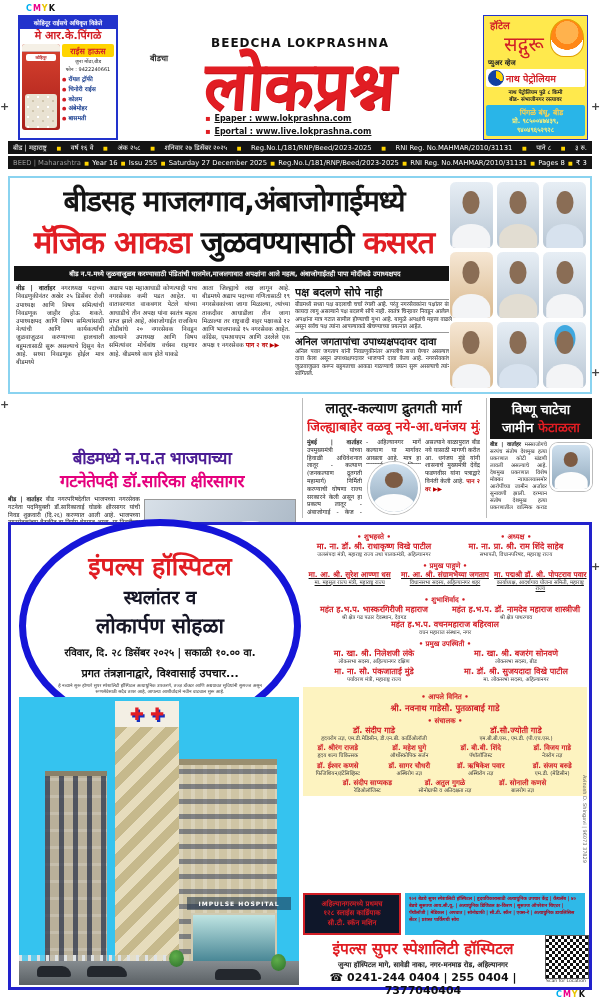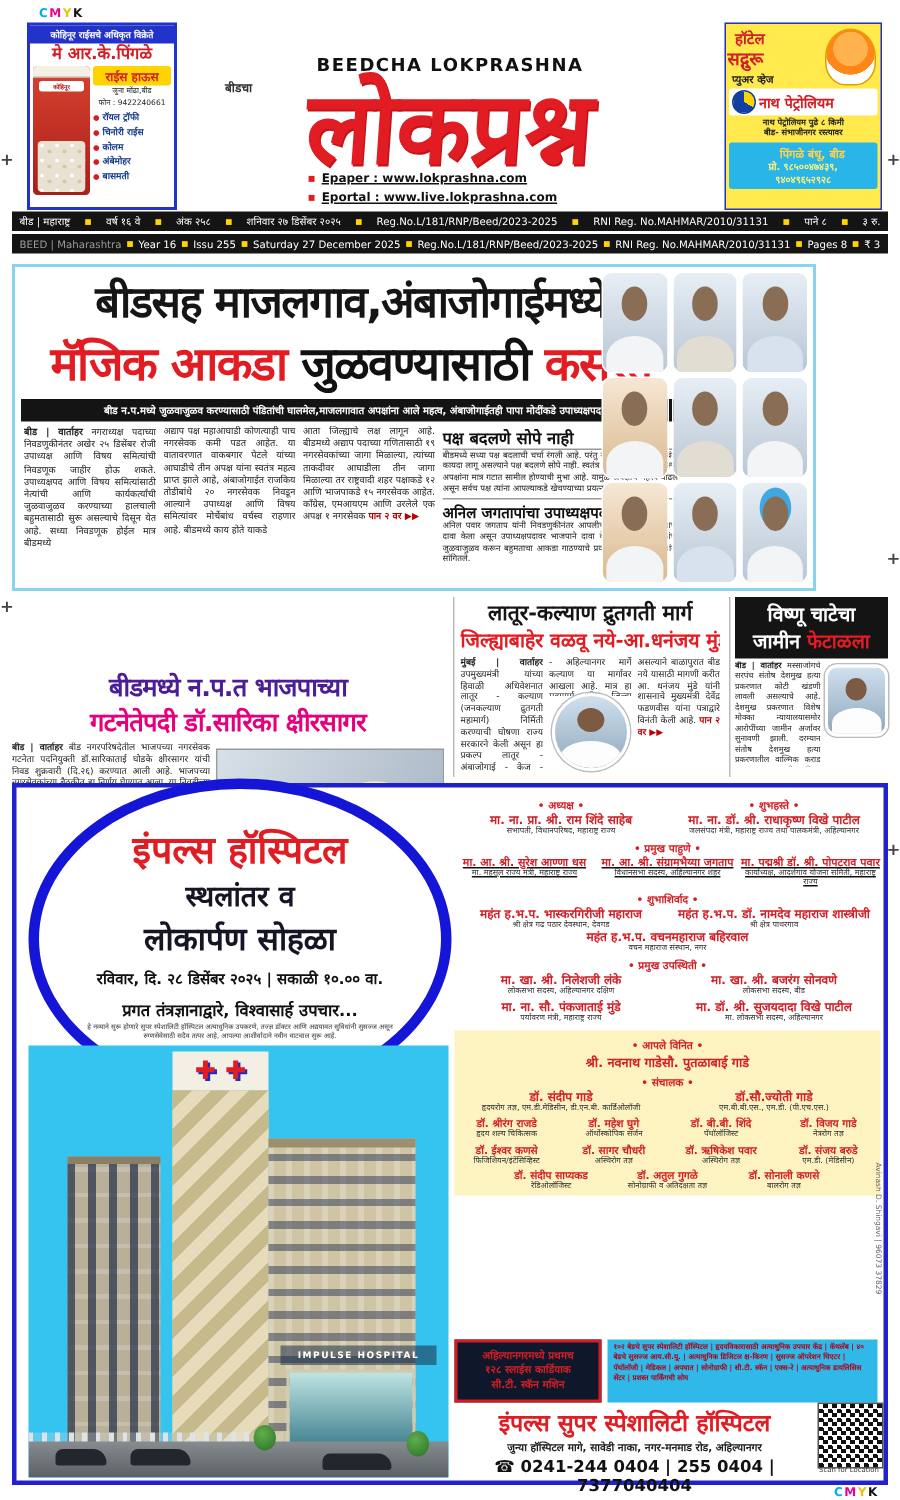--- a/index.html
+++ b/index.html
@@ -36,39 +36,39 @@
   .citylabel{left:150px;top:52px;font-size:8px;color:#333;font-weight:bold;}
   .logo{left:130px;top:40px;width:340px;font-size:64px;font-weight:900;color:#e11d23;
         transform:skewX(-4deg) scaleY(1.04);text-shadow:1px 1px 0 #c51218;}
   .elinks{left:205px;top:113px;}
   .elink{font-size:8px;font-weight:bold;color:#111;text-decoration:underline;line-height:1.6;display:block;}
   .elink::before{content:"▪";color:#e11d23;margin-right:4px;text-decoration:none;display:inline-block;}
 
   
   .hotel-ad{left:483px;top:15px;width:105px;height:125px;border:1px solid #2233cc;background:#ffe94d;box-sizing:border-box;overflow:hidden;}
   .hotel-l1{color:#d21f26;font-weight:bold;font-size:10px;margin:2px 0 0 6px;}
-  .hotel-l2{color:#d21f26;font-weight:bold;font-size:12px;margin:-2px 0 0 1px;}
+  .hotel-l2{color:#d21f26;font-weight:normal;font-size:20px;margin:-2px 0 0 20px;}
   .guru{position:absolute;top:3px;right:3px;width:32px;height:36px;border-radius:50% 50% 40% 40%;background:radial-gradient(circle at 50% 35%,#ffb24d 0 40%,#ff8717 41% 60%,#fff 61%);border:1px solid #e0a000;}
   .hotel-veg{font-size:7px;font-weight:bold;color:#222;margin:1px 0 0 4px;}
   .hotel-brandbox{background:#fff;margin:2px 2px;padding:1px 2px;display:flex;align-items:center;border-radius:2px;}
   .bp-logo{width:14px;height:14px;border-radius:50%;background:conic-gradient(#ffd400 0 120deg,#1240a0 120deg 360deg);border:1px solid #1240a0;margin-right:2px;flex:none;}
   .hotel-brand{color:#d21f26;font-weight:bold;font-size:9.5px;}
   .hotel-desc{font-size:5.5px;font-weight:bold;color:#222;text-align:center;line-height:1.3;}
   .hotel-cyan{background:#29b5e8;margin:2px;border-radius:2px;text-align:center;padding:2px 0;}
   .hotel-prop{color:#ffd34d;font-weight:bold;font-size:7.5px;padding-left:12px;}
   .hotel-ph{color:#fff27a;font-weight:bold;font-size:6.5px;line-height:1.3;}
 
   
   .strip{left:8px;width:584px;height:13px;background:#141414;color:#fff;display:flex;align-items:center;justify-content:space-between;padding:0 5px;box-sizing:border-box;font-size:6.8px;}
   .strip .sep{color:#ffd400;font-size:5px;margin:0 2px;}
   .strip .seg{white-space:nowrap;}
   .strip.en .seg:first-child{color:#9a9a9a;}
 
   
-  .lead{left:8px;top:176px;width:536px;height:218px;border:2px solid #8ad3f0;box-sizing:border-box;background:#fff;}
+  .lead{left:8px;top:176px;width:584px;height:218px;border:2px solid #8ad3f0;box-sizing:border-box;background:#fff;}
   .lead-h1{left:4px;top:2px;width:440px;font-size:29px;font-weight:900;color:#151515;text-align:center;letter-spacing:-1px;}
   .lead-h2{left:4px;top:42px;width:440px;font-size:31px;font-weight:900;text-align:center;letter-spacing:-1px;}
   .lead-h2 .red{color:#e11d23;}
   .lead-strap{left:4px;top:88px;width:438px;background:#141414;color:#fff;font-size:6.7px;font-weight:bold;padding:3px 2px;text-align:center;white-space:nowrap;overflow:hidden;}
   .lead-body{left:6px;top:106px;width:436px;height:104px;display:flex;}
   .lead-col{width:88px;margin-right:5px;font-size:6.2px;line-height:1.32;text-align:justify;color:#222;overflow:hidden;}
   .lead-col b.dl{font-size:6.4px;}
   .lead-side{flex:1;overflow:hidden;}
   .side-title{font-size:11px;font-weight:900;color:#111;border-bottom:1px solid #999;margin-bottom:1px;}
   .side-body{font-size:5.6px;line-height:1.3;text-align:justify;color:#222;}
@@ -339,28 +339,28 @@
     <div class="tree" style="left:150px;"></div>
     <div class="tree" style="left:252px;bottom:14px;"></div>
     <div class="car" style="left:18px;width:34px;"></div>
     <div class="car" style="left:68px;width:40px;"></div>
     <div class="car" style="left:196px;width:46px;bottom:5px;"></div>
   </div>
 
   <div class="abs guests">
     <div class="row2">
       <div>
+        <div class="sec-label">• शुभहस्ते •</div>
+        <div class="gname">मा. ना. डॉ. श्री. राधाकृष्ण विखे पाटील</div>
+        <div class="gdesc">जलसंपदा मंत्री, महाराष्ट्र राज्य तथा पालकमंत्री, अहिल्यानगर</div>
+      </div>
+      <div>
         <div class="sec-label">• अध्यक्ष •</div>
         <div class="gname">मा. ना. प्रा. श्री. राम शिंदे साहेब</div>
         <div class="gdesc">सभापती, विधानपरिषद, महाराष्ट्र राज्य</div>
-      </div>
-      <div>
-        <div class="sec-label">• शुभहस्ते •</div>
-        <div class="gname">मा. ना. डॉ. श्री. राधाकृष्ण विखे पाटील</div>
-        <div class="gdesc">जलसंपदा मंत्री, महाराष्ट्र राज्य तथा पालकमंत्री, अहिल्यानगर</div>
       </div>
     </div>
     <div class="sec-label">• प्रमुख पाहुणे •</div>
     <div class="row3">
       <div>
           <div class="gname" style="font-size:7.3px">मा. आ. श्री. सुरेश आण्णा धस</div>
           <div class="gdesc">मा. महसूल राज्य मंत्री, महाराष्ट्र राज्य</div>
         </div>
       <div>
           <div class="gname" style="font-size:7.3px">मा. आ. श्री. संग्रामभैय्या जगताप</div>

